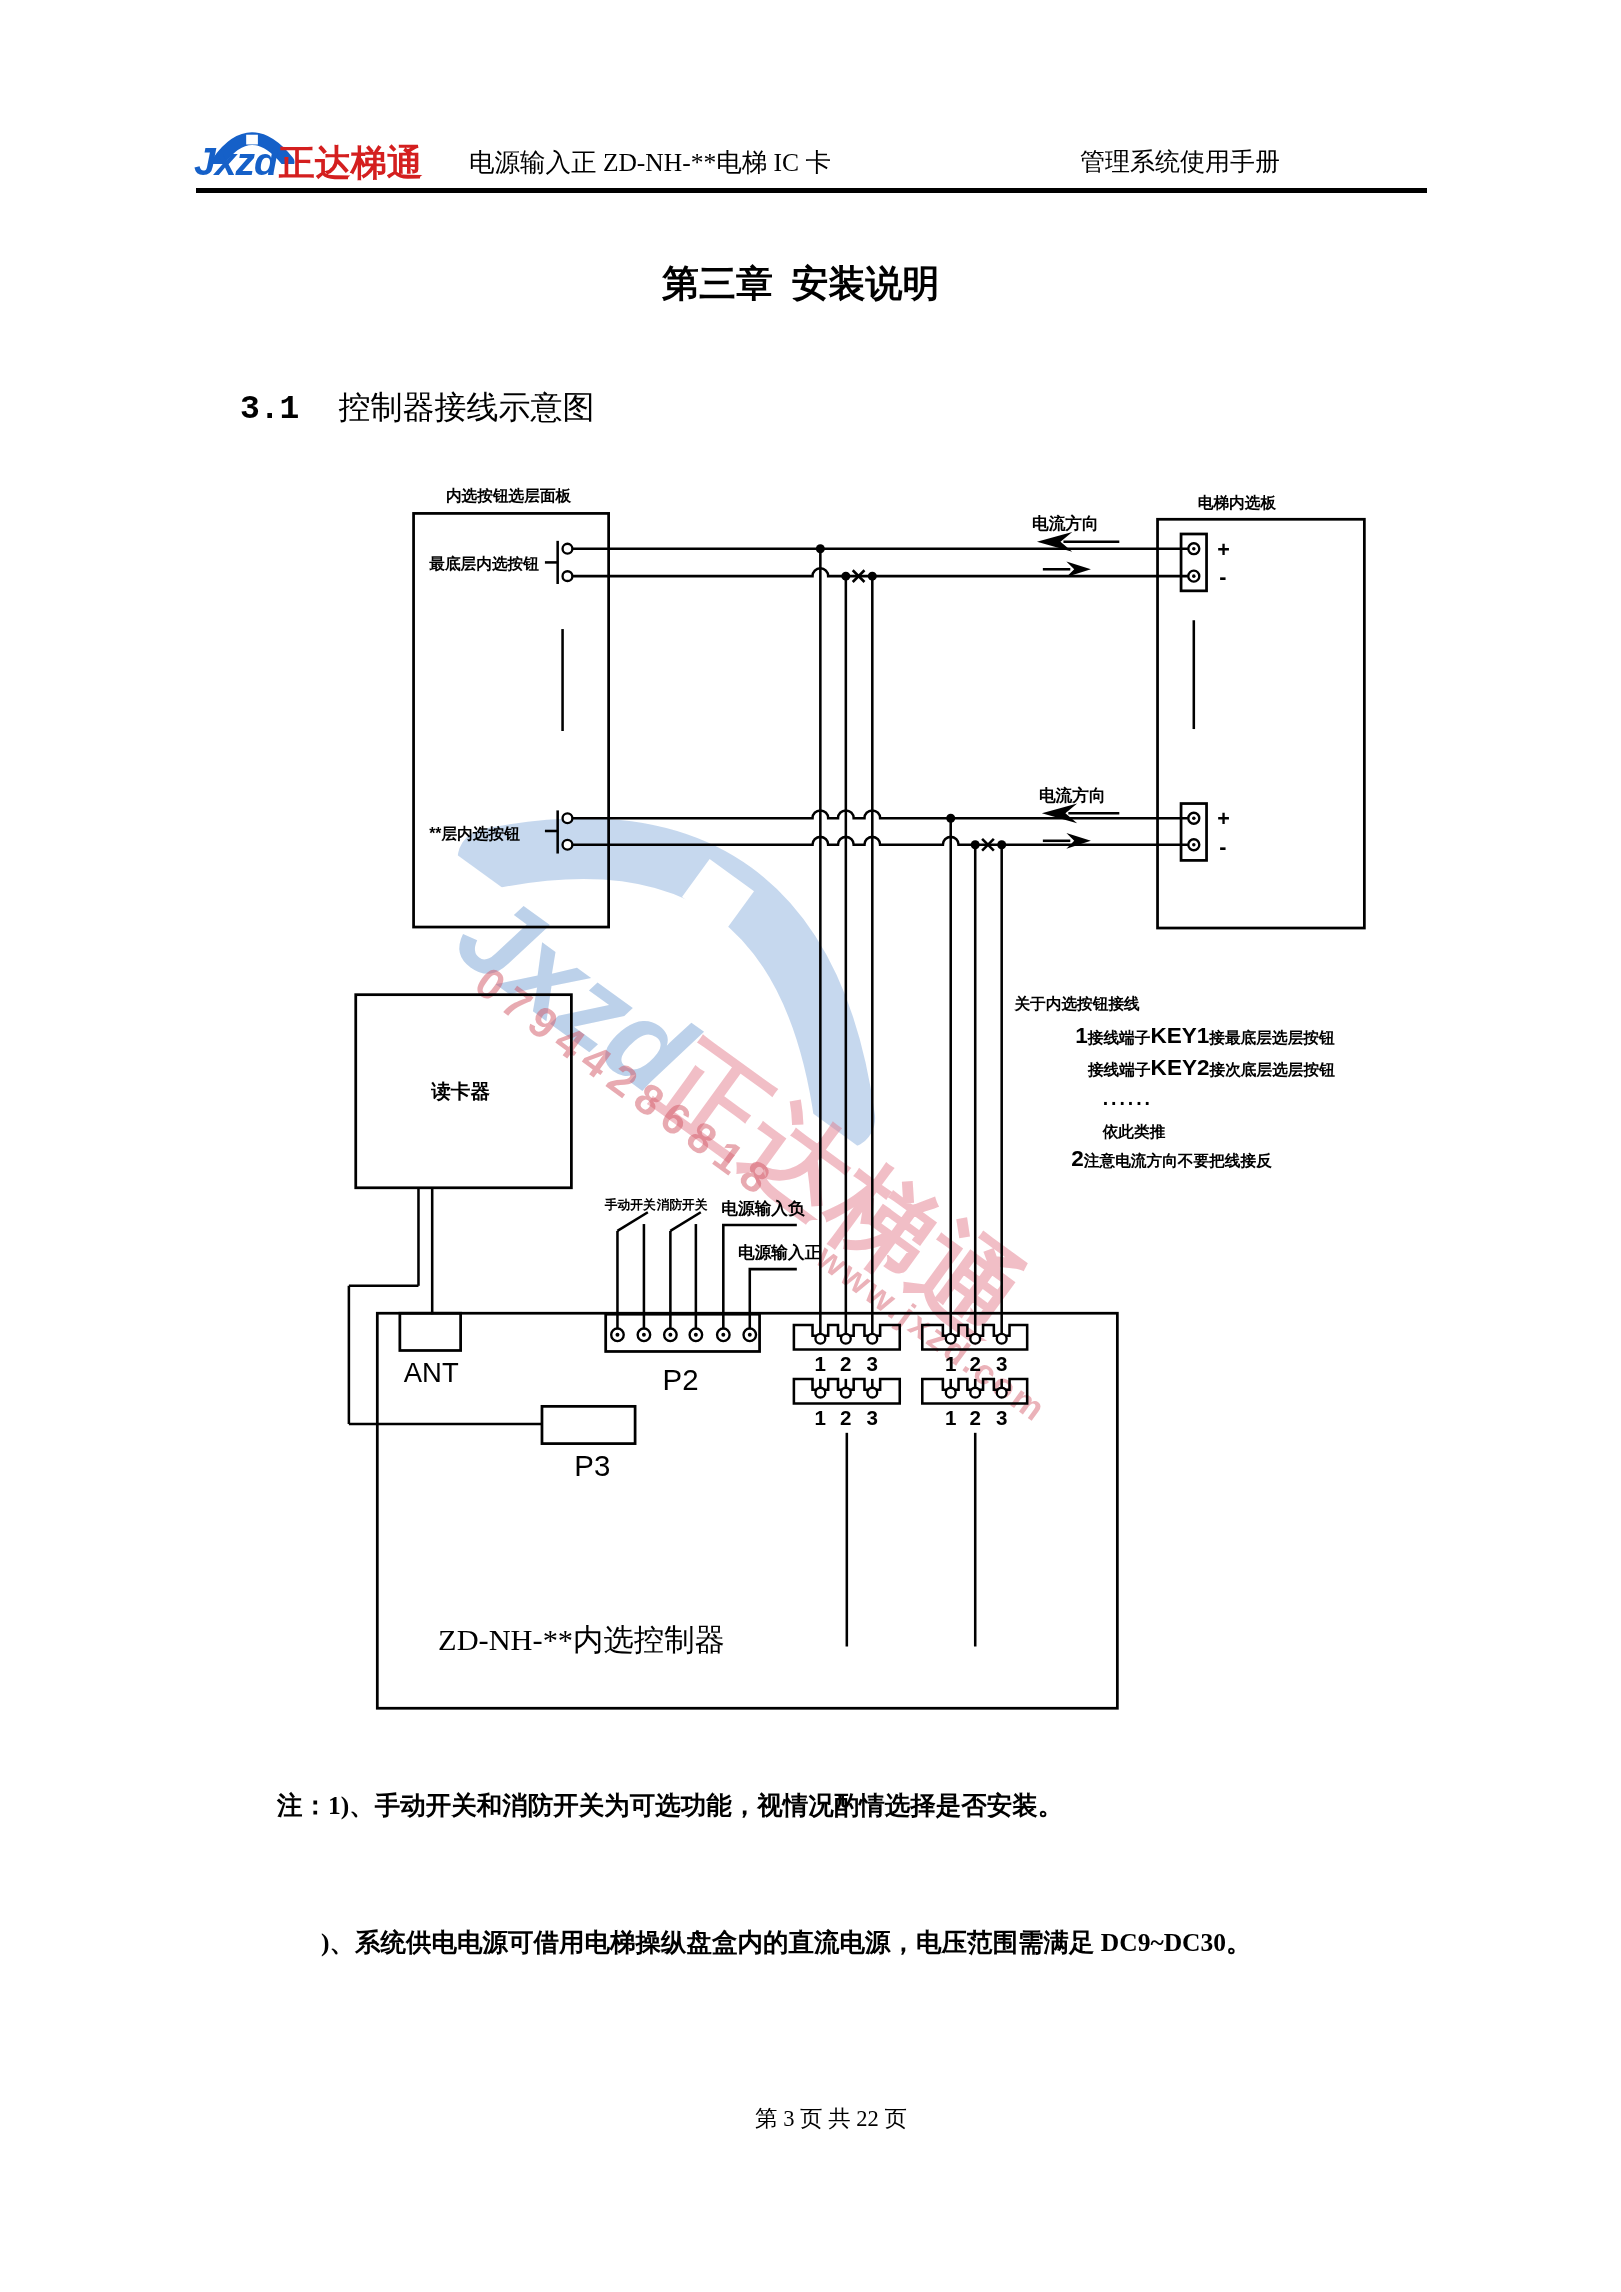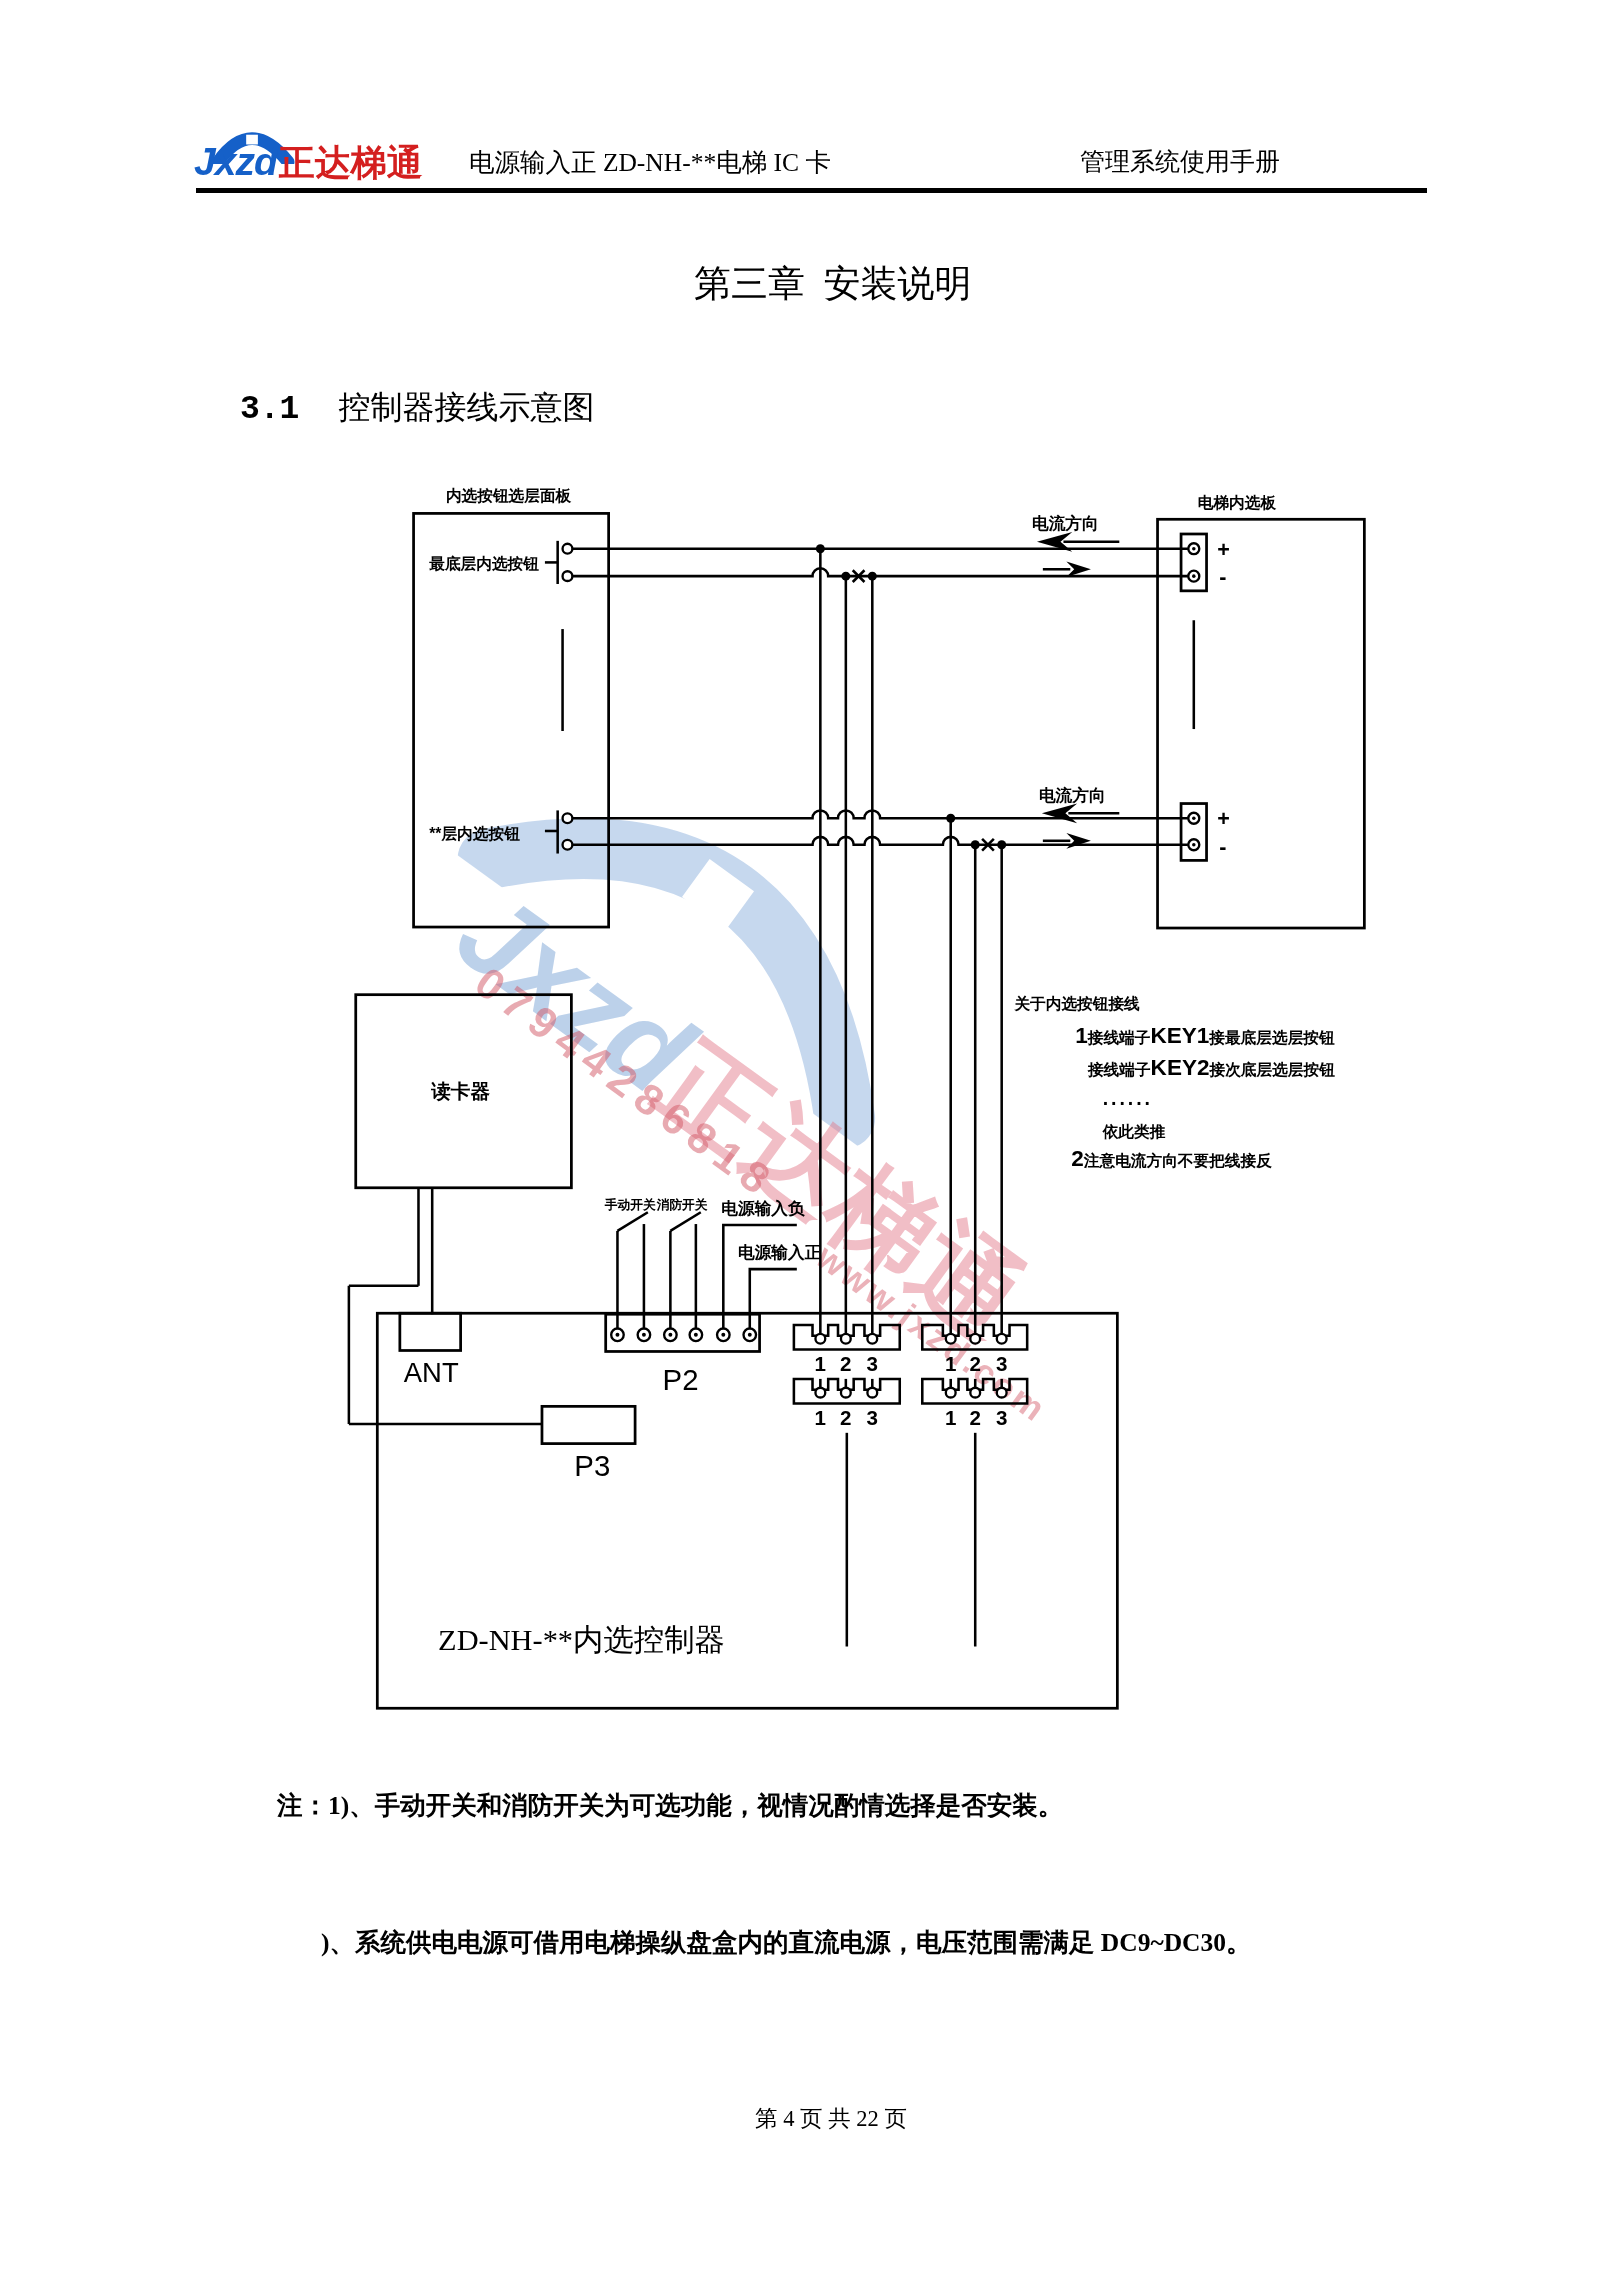--- a/index.html
+++ b/index.html
@@ -9,21 +9,21 @@
   
   .logo-roof{position:absolute;left:208px;top:123px}
   .logo-text{position:absolute;left:194px;top:139px;white-space:nowrap}
   .logo-jxzd{font-family:"Liberation Sans",sans-serif;font-style:italic;font-weight:bold;
              font-size:39px;color:#1560c8;letter-spacing:-1px}
   .logo-brand{font-weight:bold;font-size:36px;color:#d41f1f;margin-left:2px}
   .header-sub{position:absolute;left:469px;top:145px;font-size:25.5px;white-space:pre}
   .header-right{position:absolute;left:1080px;top:145px;font-size:25px}
   .header-rule{position:absolute;left:196px;top:188px;width:1231px;height:4.9px;background:#000}
 
-  .chapter-title{position:absolute;left:694px;top:259px;font-size:37px;font-weight:normal;white-space:pre}
+  .chapter-title{position:absolute;left:662px;top:259px;font-size:37px;font-weight:bold;white-space:pre}
   .section-head{position:absolute;left:240px;top:386px;white-space:pre}
   .section-num{font-family:Liberation Mono, monospace;font-weight:bold;font-size:33px}
   .section-title{font-weight:normal;font-size:32px;margin-left:39px}
 
   
   .watermark{position:absolute;left:549px;top:667px;width:882px;height:549px;
              transform:rotate(36deg);transform-origin:0 0;pointer-events:none;z-index:0}
   .wm-roof{position:absolute;left:29px;top:9.8px}
   .wm-logo{position:absolute;left:86px;top:181px;white-space:nowrap}
   .wm-jxzd{font-family:"Liberation Sans",sans-serif;font-style:italic;font-weight:bold;
@@ -260,16 +260,16 @@
       <text x="1110" y="1097"><tspan class="t16">接线端子</tspan><tspan class="tbig">KEY2</tspan><tspan class="t16">接次底层选层按钮</tspan></text>
       <text class="tell" x="1125" y="1128">......</text>
       <text class="t16" x="1125" y="1160">依此类推</text>
       <text x="1093" y="1190"><tspan class="tbig">2</tspan><tspan class="t16">注意电流方向不要把线接反</tspan></text>
     </g>
   </svg>
 
   <div class="note note1">注：1)、手动开关和消防开关为可选功能，视情况酌情选择是否安装。</div>
   <div class="note note3">)、系统供电电源可借用电梯操纵盘盒内的直流电源，电压范围需满足 DC9~DC30。</div>
 
-  <div class="footer">第 4 页 共 22 页</div>
+  <div class="footer">第 3 页 共 22 页</div>
 
 </div>
 
 
 </body></html>

